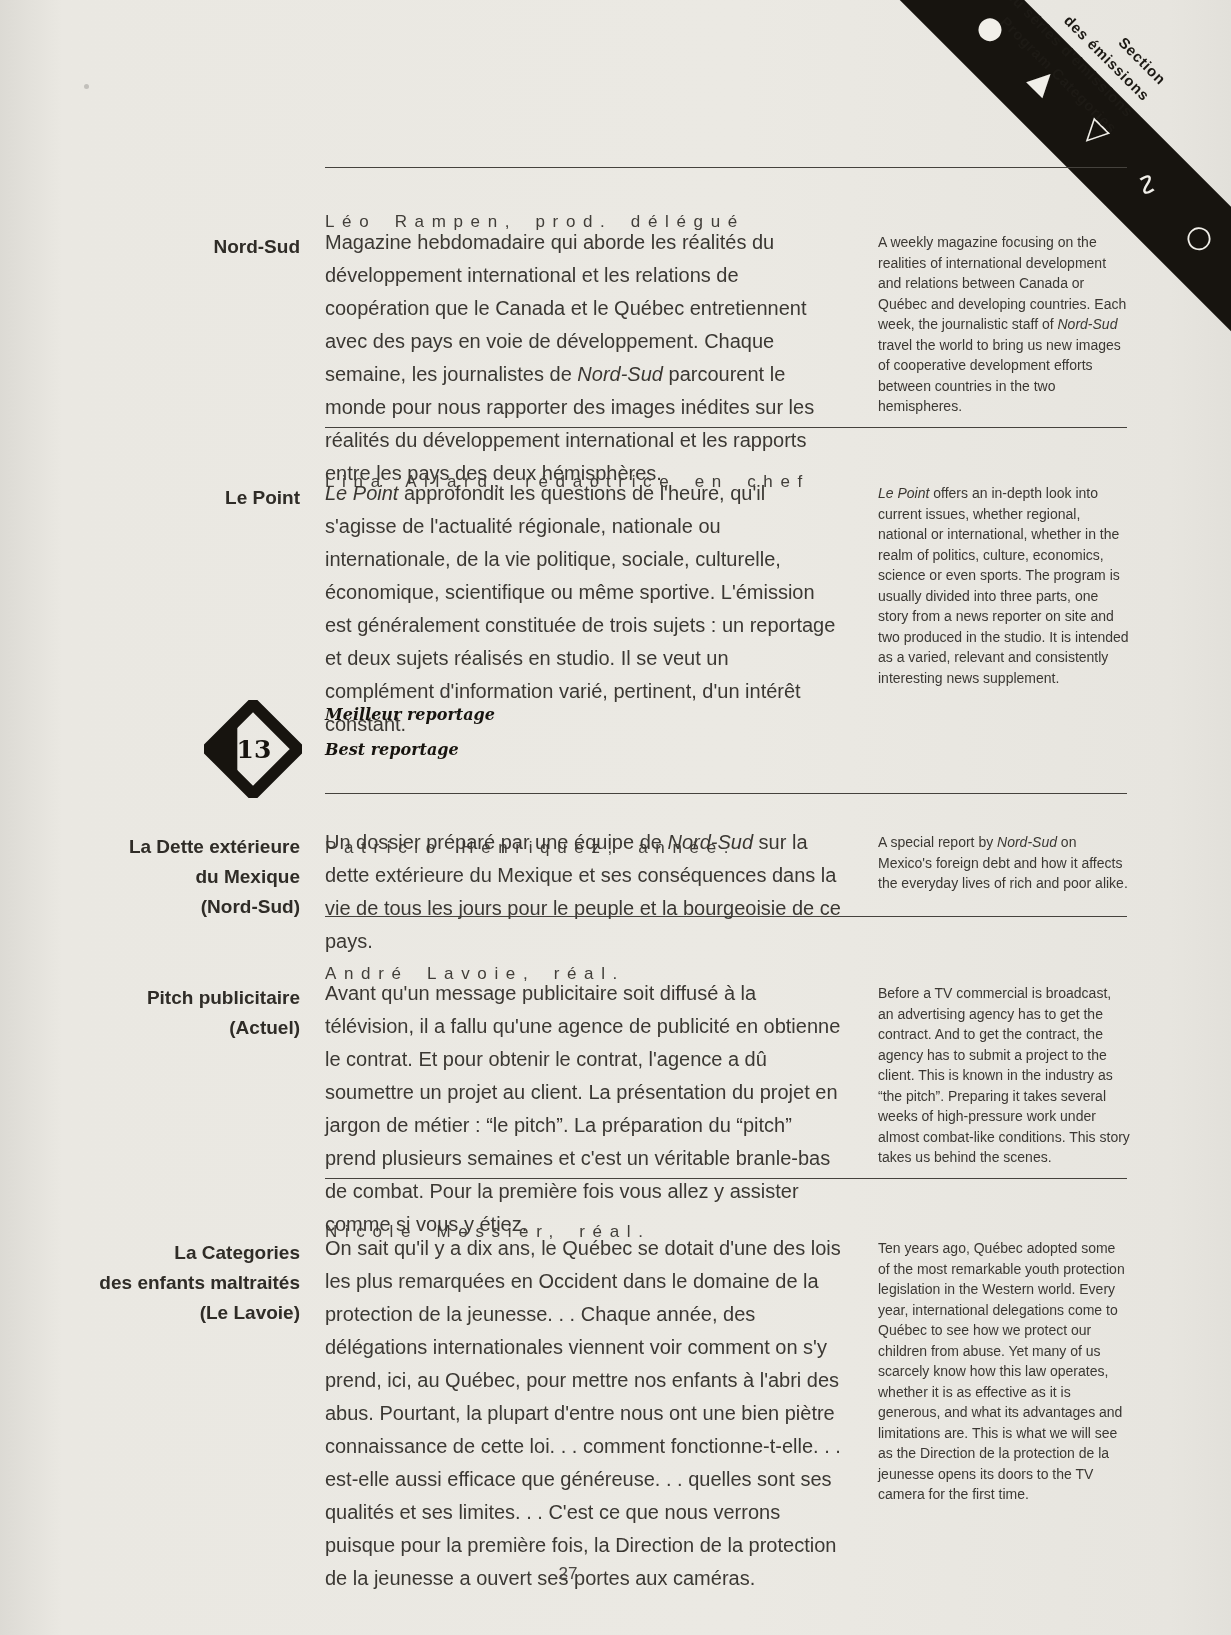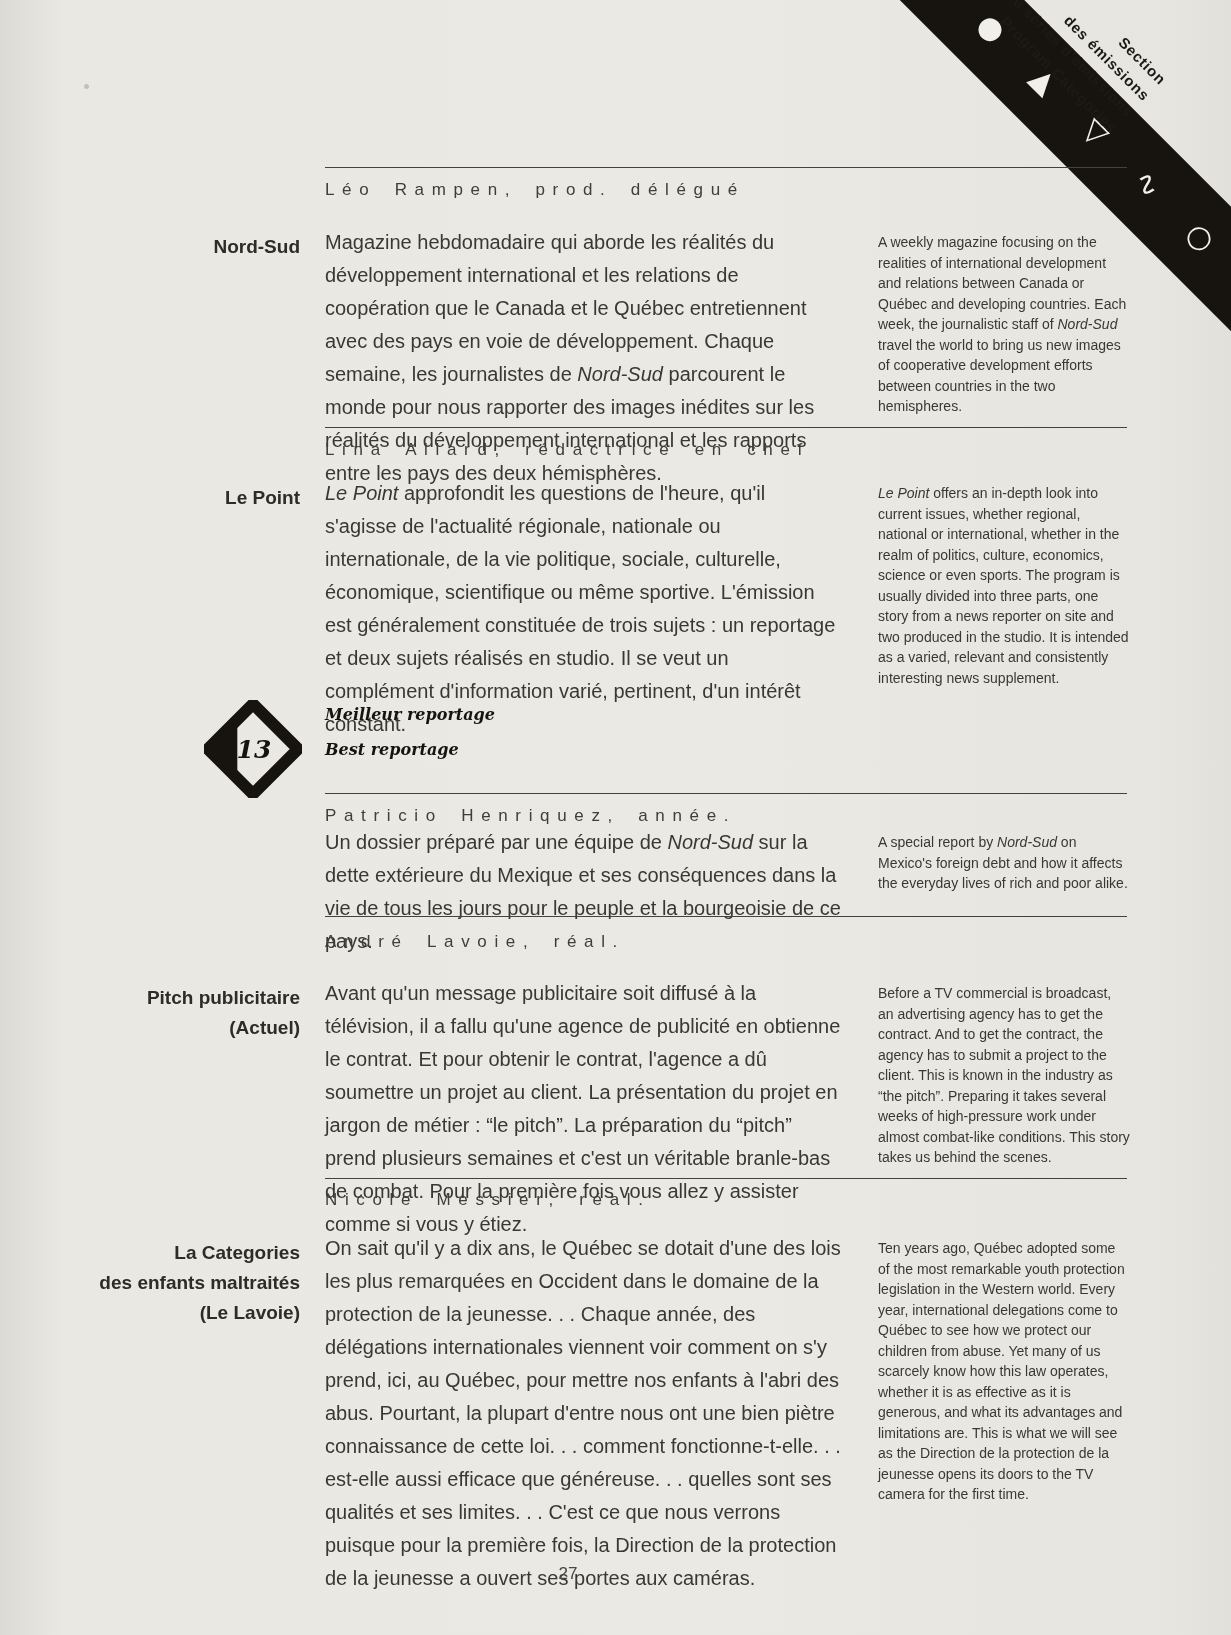--- a/index.html
+++ b/index.html
@@ -28,42 +28,42 @@
     position:absolute; left:1002px; top:-96px; width:240px;
     transform:rotate(45deg); transform-origin:0 0;
     text-align:right; font-size:15px; font-weight:600;
     letter-spacing:0.8px; line-height:23px; color:#1d1a15;
   }
 
   
   .rule { position:absolute; left:325px; width:802px; height:0; border-top:1.5px solid #45423d; }
   .credit {
     position:absolute; left:325px; width:700px;
-    font-size:17px; letter-spacing:0.45em; word-spacing:0.35em; color:#413e39;
+    font-size:17px; letter-spacing:0.45em; word-spacing:0.35em; color:#413e39;margin-top:32px;
   }
   .label {
     position:absolute; left:90px; width:210px;
     text-align:right; font-weight:700; font-size:19px; line-height:30px; color:#2f2c27;
   }
   .fr {
     position:absolute; left:325px; width:516px;
     font-size:20px; line-height:33px; color:#3b3833;
   }
   .en {
     position:absolute; left:878px; width:252px;
     font-size:14px; line-height:20.5px; color:#3b3833;
   }
   em { font-style:italic; }
 
   
   .badge { position:absolute; left:204px; top:700px; width:98px; height:98px; }
   .badge-num {
     position:absolute; left:0; top:0; width:98px; height:98px;
     display:flex; align-items:center; justify-content:center;
-    font-family:"DejaVu Serif", serif; font-style:italic; font-weight:bold;
+    font-family:"DejaVu Serif", serif; font-weight:bold;
     font-size:25px; color:#17140f; padding-left:2px; box-sizing:border-box;
   }
   .category-title {
     position:absolute; left:325px; top:697px;
     font-family:"DejaVu Serif", serif; font-style:italic; font-weight:bold;
     font-size:16px; line-height:35px; color:#17140f;
   }
   .page-number {
     position:absolute; left:0; top:1564px; width:1136px;
     text-align:center; font-size:17px; color:#4a4742;
@@ -110,20 +110,25 @@
     </svg>
     <div class="badge-num">13</div>
   </div>
   <div class="category-title">
     <div>Meilleur reportage</div>
     <div>Best reportage</div>
   </div>
 
   <div class="rule" style="top:793px"></div>
   <div class="credit" style="top:806px">Patricio Henriquez, année.</div>
+  <div class="label" style="top:832px">
+    <div>La Dette extérieure</div>
+    <div>du Mexique</div>
+    <div>(Nord-Sud)</div>
+  </div>
   <div class="fr" style="top:826px">Un dossier préparé par une équipe de <em>Nord-Sud</em> sur la dette extérieure du Mexique et ses conséquences dans la vie de tous les jours pour le peuple et la bourgeoisie de ce pays.</div>
   <div class="en" style="top:832px">A special report by <em>Nord-Sud</em> on Mexico's foreign debt and how it affects the everyday lives of rich and poor alike.</div>
 
   <div class="rule" style="top:916px"></div>
   <div class="credit" style="top:932px">André Lavoie, réal.</div>
   <div class="label" style="top:983px">
     <div>Pitch publicitaire</div>
     <div>(Actuel)</div>
   </div>
   <div class="fr" style="top:977px">Avant qu'un message publicitaire soit diffusé à la télévision, il a fallu qu'une agence de publicité en obtienne le contrat. Et pour obtenir le contrat, l'agence a dû soumettre un projet au client. La présentation du projet en jargon de métier : “le pitch”. La préparation du “pitch” prend plusieurs semaines et c'est un véritable branle-bas de combat. Pour la première fois vous allez y assister comme si vous y étiez.</div>

